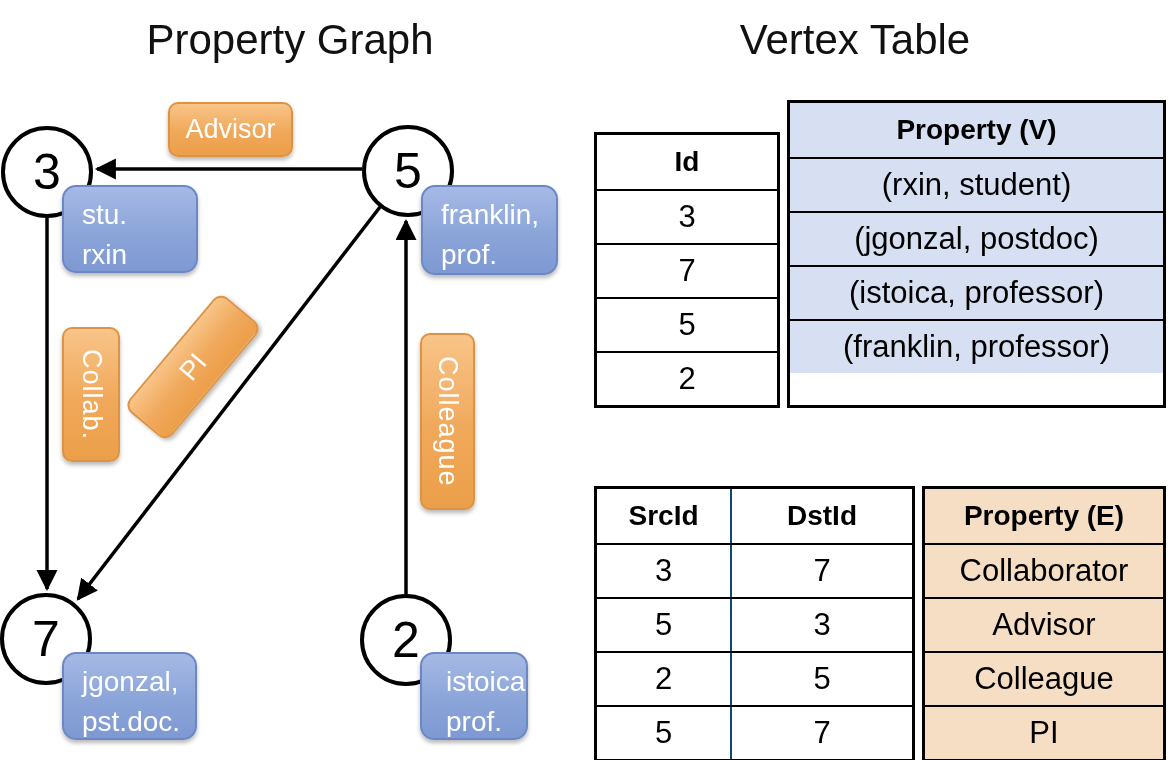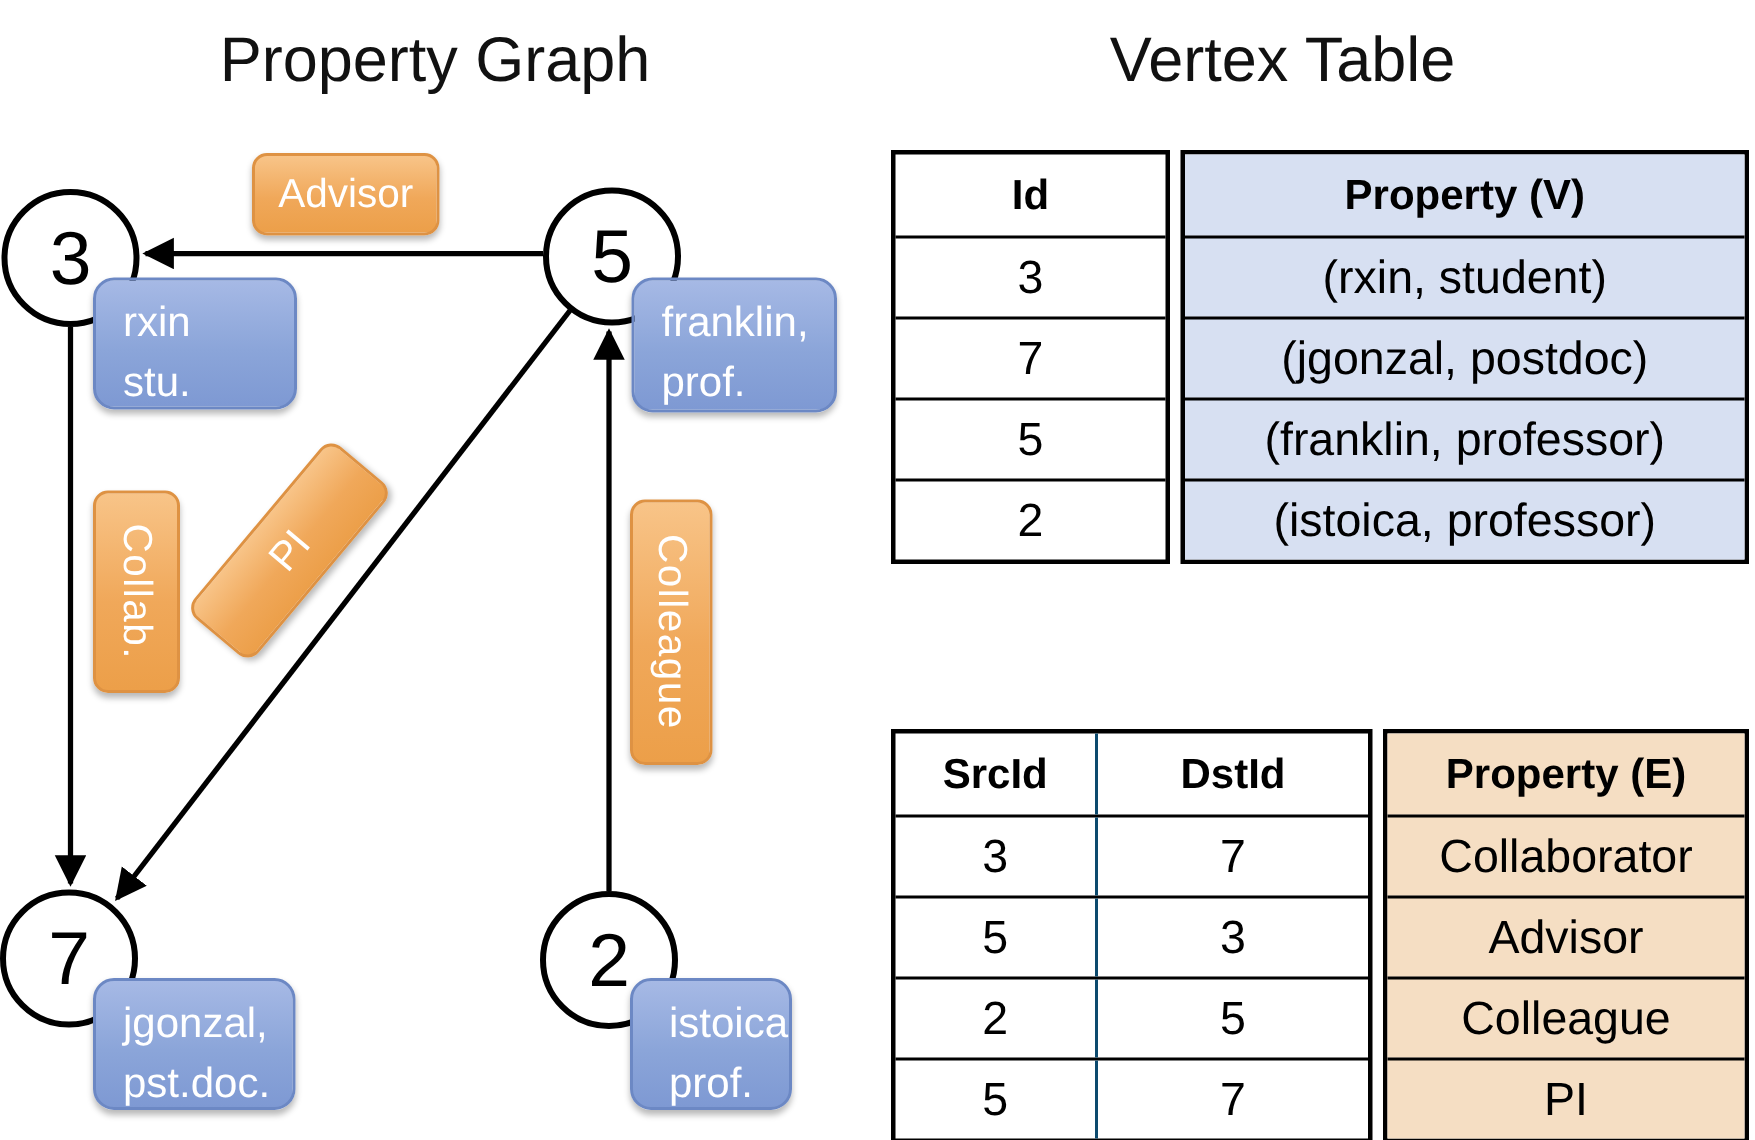--- a/index.html
+++ b/index.html
@@ -87,52 +87,52 @@
     <span class="vtext">Collab.</span>
   </div>
   <div class="chip chip-pi" style="left:118px;top:339px;width:150px;height:56px;">
     <span>PI</span>
   </div>
   <div class="chip" style="left:420px;top:333px;width:55px;height:177px;">
     <span class="vtext">Colleague</span>
   </div>
 
   <div class="vprop" style="left:62px;top:185px;width:136px;height:88px;">
+    <div>stu.</div>
     <div>rxin</div>
-    <div>stu.</div>
   </div>
   <div class="vprop" style="left:421px;top:185px;width:137px;height:90px;">
     <div>franklin,</div>
     <div>prof.</div>
   </div>
   <div class="vprop" style="left:62px;top:652px;width:135px;height:88px;">
     <div>jgonzal,</div>
     <div>pst.doc.</div>
   </div>
   <div class="vprop" style="left:420px;top:652px;width:108px;height:88px;padding-left:24px;">
     <div>istoica</div>
     <div>prof.</div>
   </div>
 
   <div class="title" style="left:585px;top:16px;width:540px;">Vertex Table</div>
 
   <div class="dtable" style="left:594px;top:100px;width:572px;">
-    <div class="tblock" style="width:180px;">
+    <div class="tblock" style="width:180px;margin-top:32px;">
       <div class="trow thead">Id</div>
       <div class="trow">3</div>
       <div class="trow">7</div>
       <div class="trow">5</div>
       <div class="trow">2</div>
     </div>
     <div class="tblock" style="flex:1 1 auto;">
       <div class="trow thead fill-blue">Property (V)</div>
       <div class="trow fill-blue">(rxin, student)</div>
       <div class="trow fill-blue">(jgonzal, postdoc)</div>
+      <div class="trow fill-blue">(istoica, professor)</div>
       <div class="trow fill-blue">(franklin, professor)</div>
-      <div class="trow fill-blue">(istoica, professor)</div>
     </div>
   </div>
 
 
   <div class="dtable" style="left:594px;top:486px;width:572px;">
     <div class="tblock" style="width:315px;">
       <div class="trow thead splitrow">
         <div class="cell cell-src">SrcId</div>
         <div class="cell cell-dst">DstId</div>
       </div>

